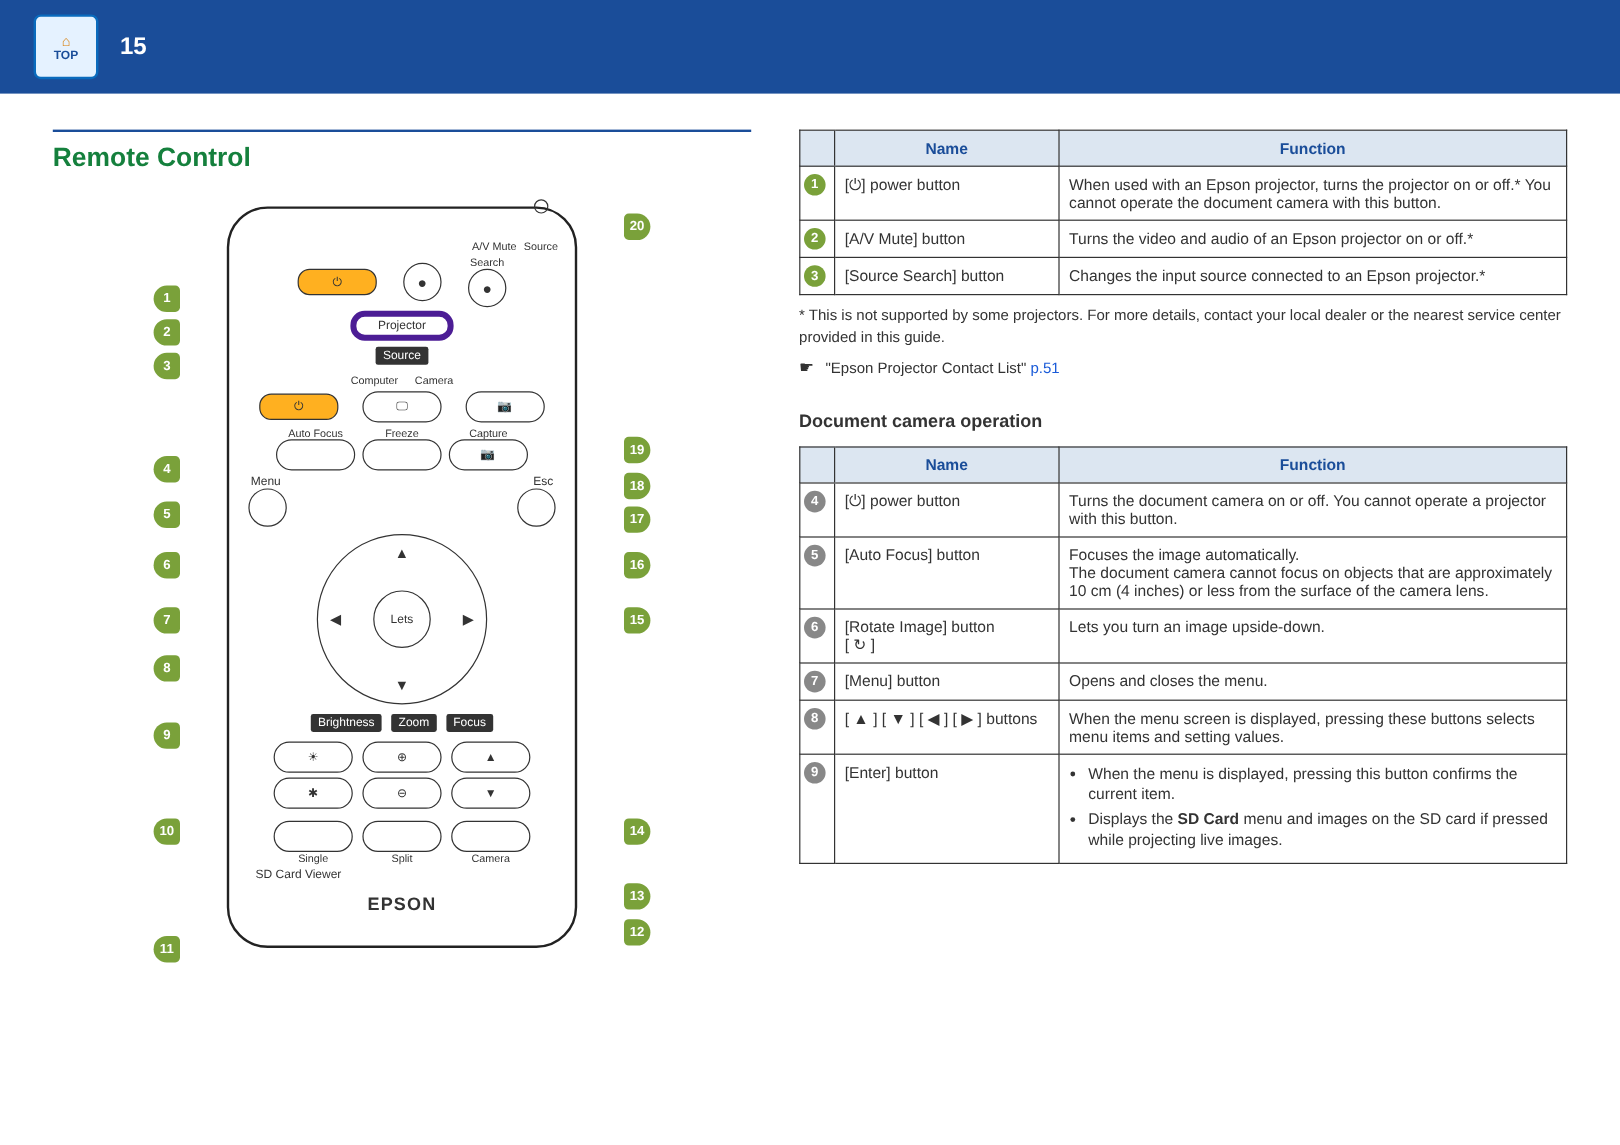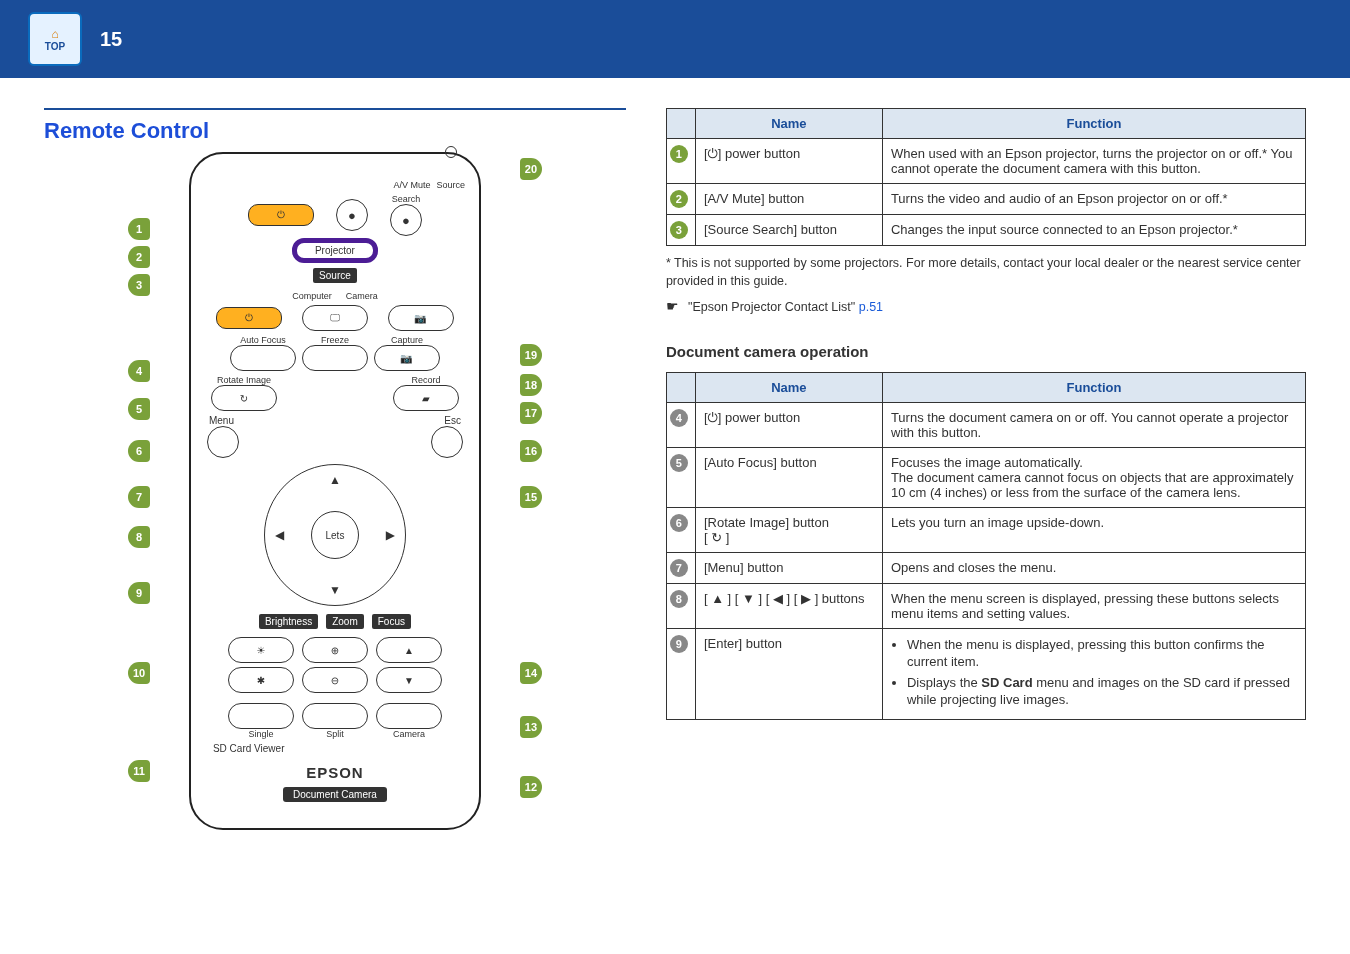--- a/index.html
+++ b/index.html
@@ -57,26 +57,26 @@
     gap: 40px;
   }
   .left-col {
     flex: 1;
     position: relative;
   }
   .right-col {
     flex: 1.1;
   }
   .section-title {
-    color: #1d4ed8;
+    color: #15803d;
     font-size: 22px;
     font-weight: bold;
     border-top: 2px solid #1a4d99;
     padding-top: 8px;
-    margin-bottom: 8px;
+    margin-bottom: 28px;
   }
   .sub-title {
     color: #333;
     font-size: 15px;
     font-weight: bold;
     margin: 4px 0 12px 0;
   }
   .remote-wrap {
     position: relative;
     width: 100%;
@@ -239,21 +239,21 @@
       <div class="callout" style="left:84px; top:608px;">11</div>
 
       <div class="callout right" style="right:84px; top:6px;">20</div>
       <div class="callout right" style="right:84px; top:192px;">19</div>
       <div class="callout right" style="right:84px; top:222px;">18</div>
       <div class="callout right" style="right:84px; top:250px;">17</div>
       <div class="callout right" style="right:84px; top:288px;">16</div>
       <div class="callout right" style="right:84px; top:334px;">15</div>
       <div class="callout right" style="right:84px; top:510px;">14</div>
       <div class="callout right" style="right:84px; top:564px;">13</div>
-      <div class="callout right" style="right:84px; top:624px;">12</div>
+      <div class="callout right" style="right:84px; top:594px;">12</div>
 
       <div class="remote-body">
         <div style="position:absolute; top:-8px; right:22px; width:10px;height:10px;border:1.5px solid #333;border-radius:50%;"></div>
 
         <div class="btn-row" style="justify-content:flex-end; gap:6px; margin-top:8px;">
           <div style="text-align:center;">
             <div class="txt-above">A/V Mute</div>
           </div>
           <div style="text-align:center;">
             <div class="txt-above">Source</div>
@@ -292,30 +292,20 @@
               <div class="txt-above">Auto Focus</div>
               <div class="rb"></div>
             </div>
           <div style="text-align:center;">
               <div class="txt-above">Freeze</div>
               <div class="rb"></div>
             </div>
           <div style="text-align:center;">
               <div class="txt-above">Capture</div>
               <div class="rb">📷</div>
-            </div>
-        </div>
-        <div class="btn-row" style="justify-content:space-between; padding:0 6px;">
-          <div style="text-align:center;">
-              <div class="txt-above">Rotate Image</div>
-              <div class="rb">↻</div>
-            </div>
-          <div style="text-align:center;">
-              <div class="txt-above">Record</div>
-              <div class="rb">▰</div>
             </div>
         </div>
 
         <div style="display:flex; justify-content:space-between; padding:0 4px; font-size:10px; margin-top:4px;gap:16px;">
           <span>Menu</span>
           <span>Esc</span>
         </div>
         <div style="display:flex; justify-content:space-between; padding:0 2px;">
           <div class="rb-circ"></div>
           <div class="rb-circ"></div>
@@ -354,21 +344,20 @@
               <div class="txt-above">Split</div>
             </div>
           <div style="text-align:center;">
               <div class="rb"></div>
               <div class="txt-above">Camera</div>
             </div>
         </div>
         <div style="text-align:left; font-size:10px; padding-left:8px;">SD Card Viewer</div>
 
         <div class="epson">EPSON</div>
-        <div style="text-align:center;"><span class="brand-bar">Document Camera</span></div>
       </div>
     </div>
   </div>
 
   <div class="right-col">
     <table class="ftable">
       <tbody>
           <tr>
         <th class="num-cell" style="background:#dce6f1;border-right:none;"></th>
         <th class="name-col">Name</th>

